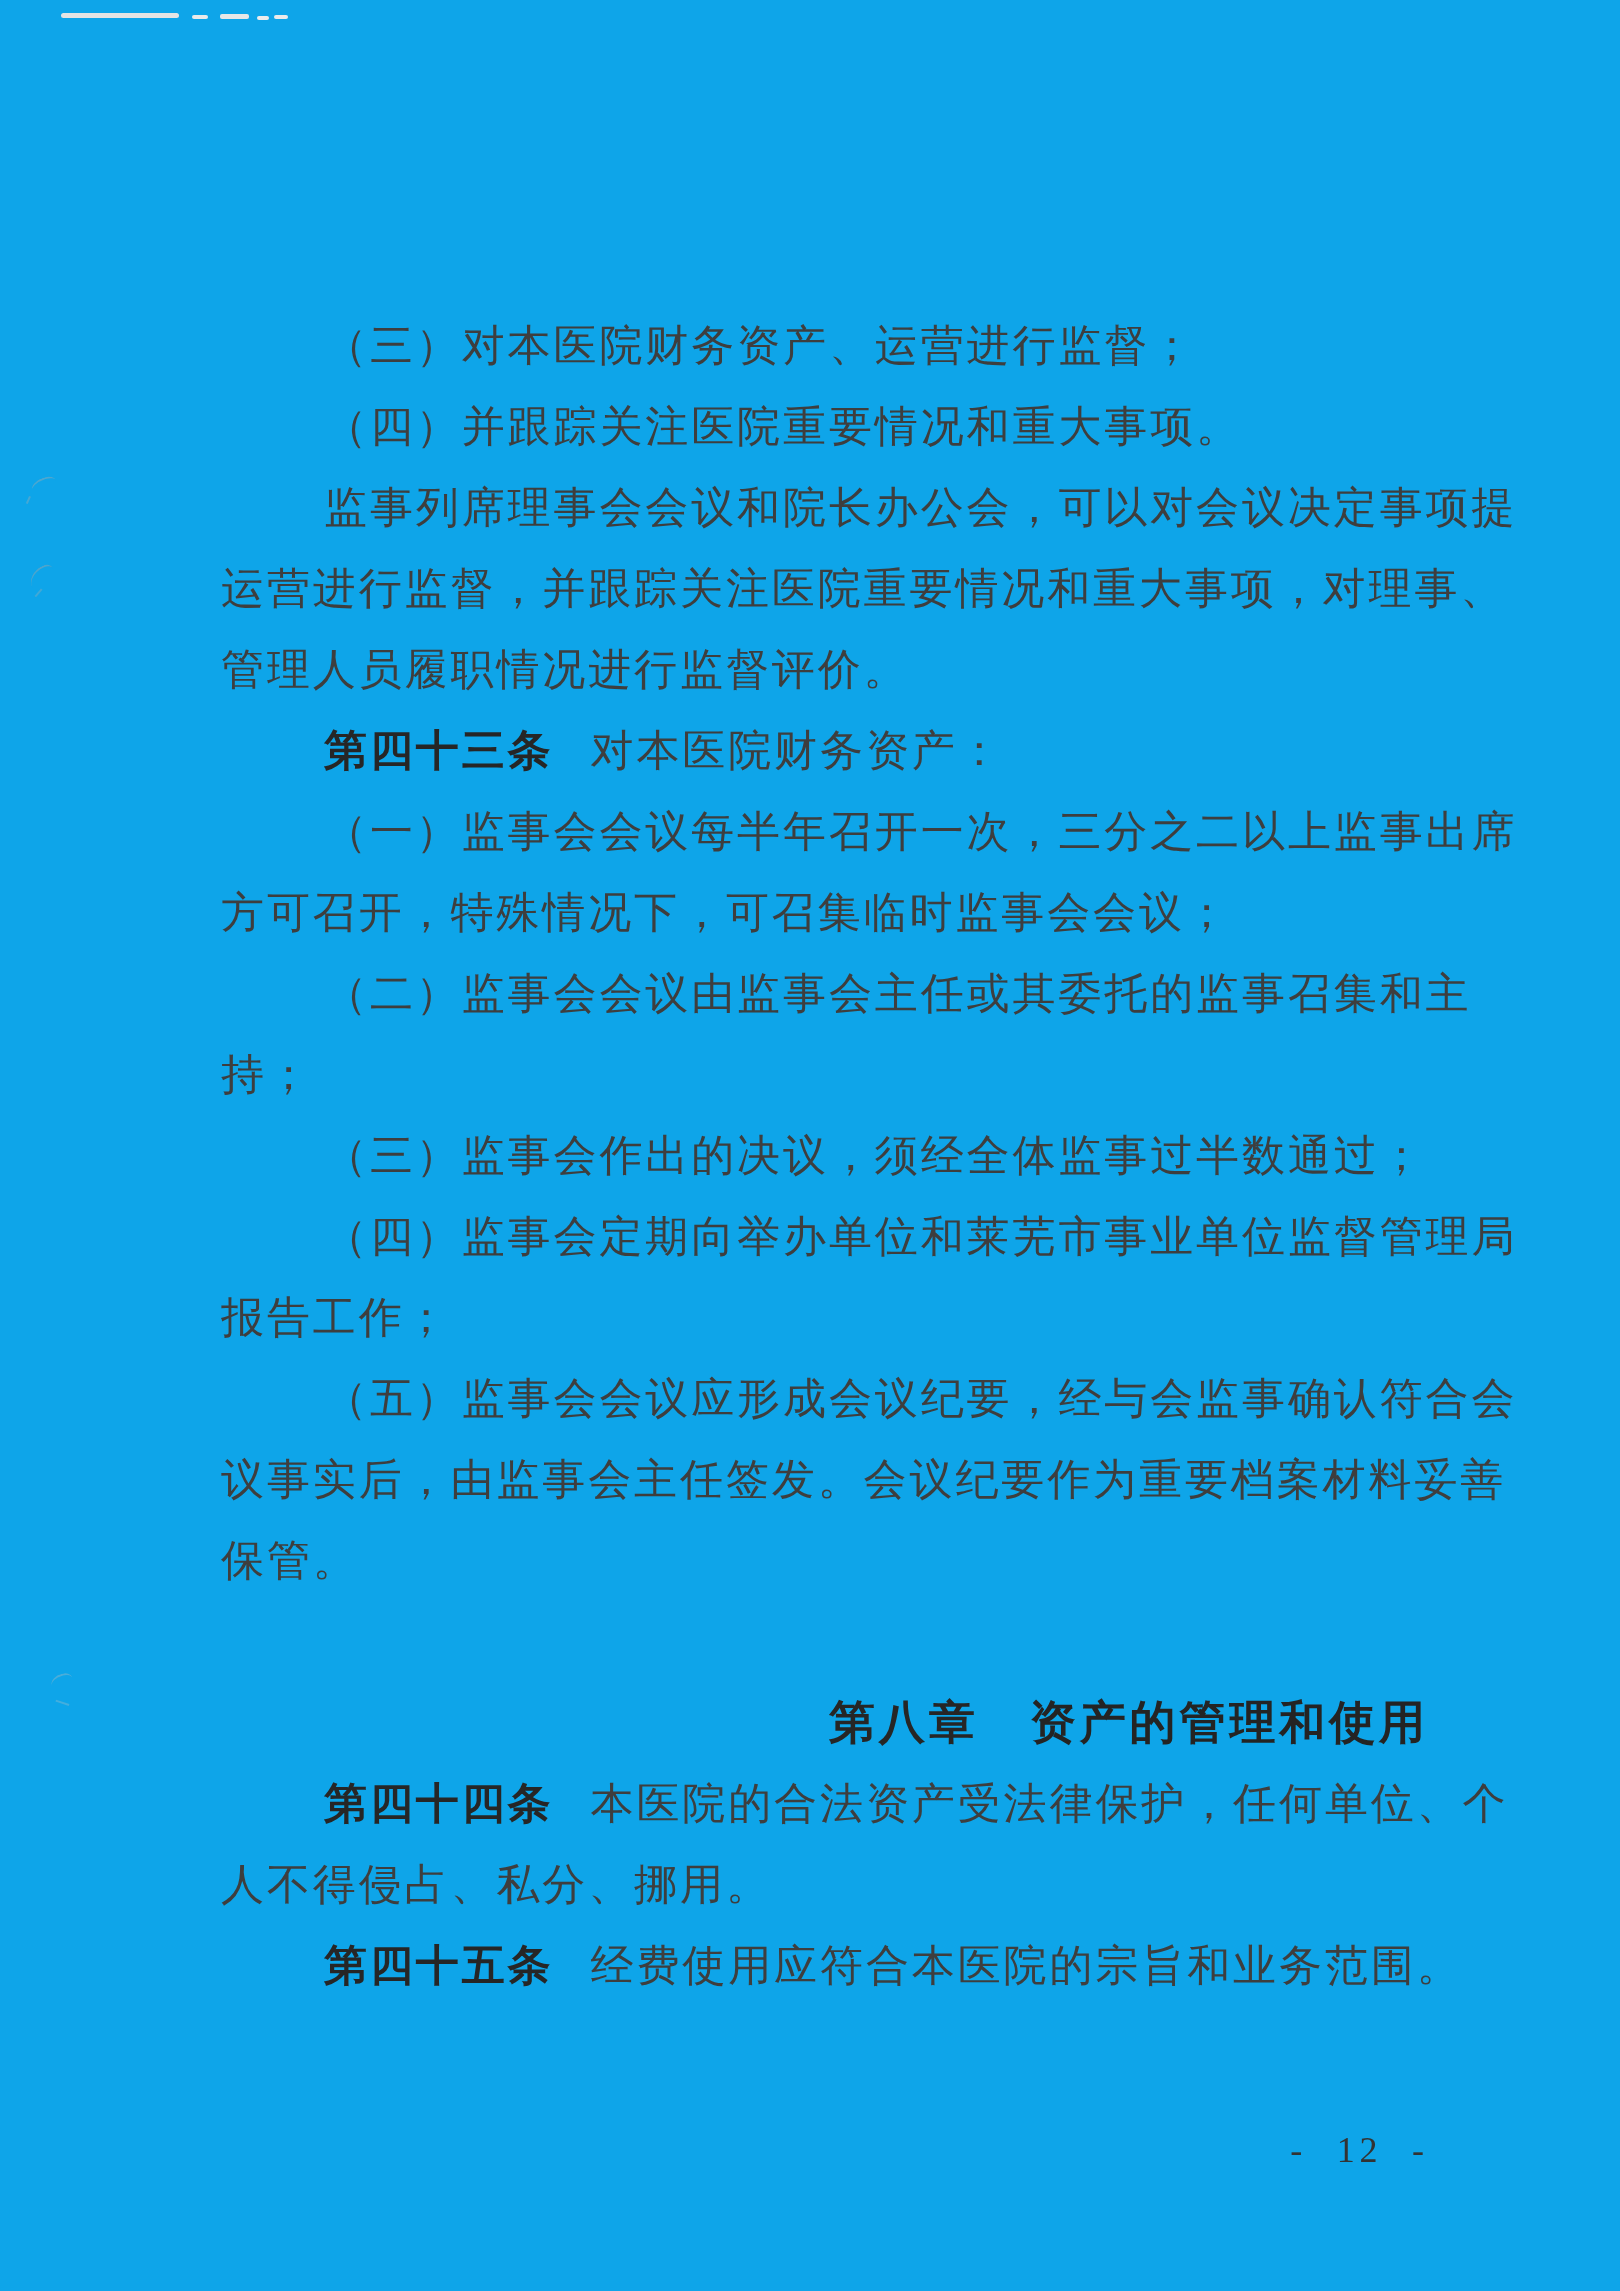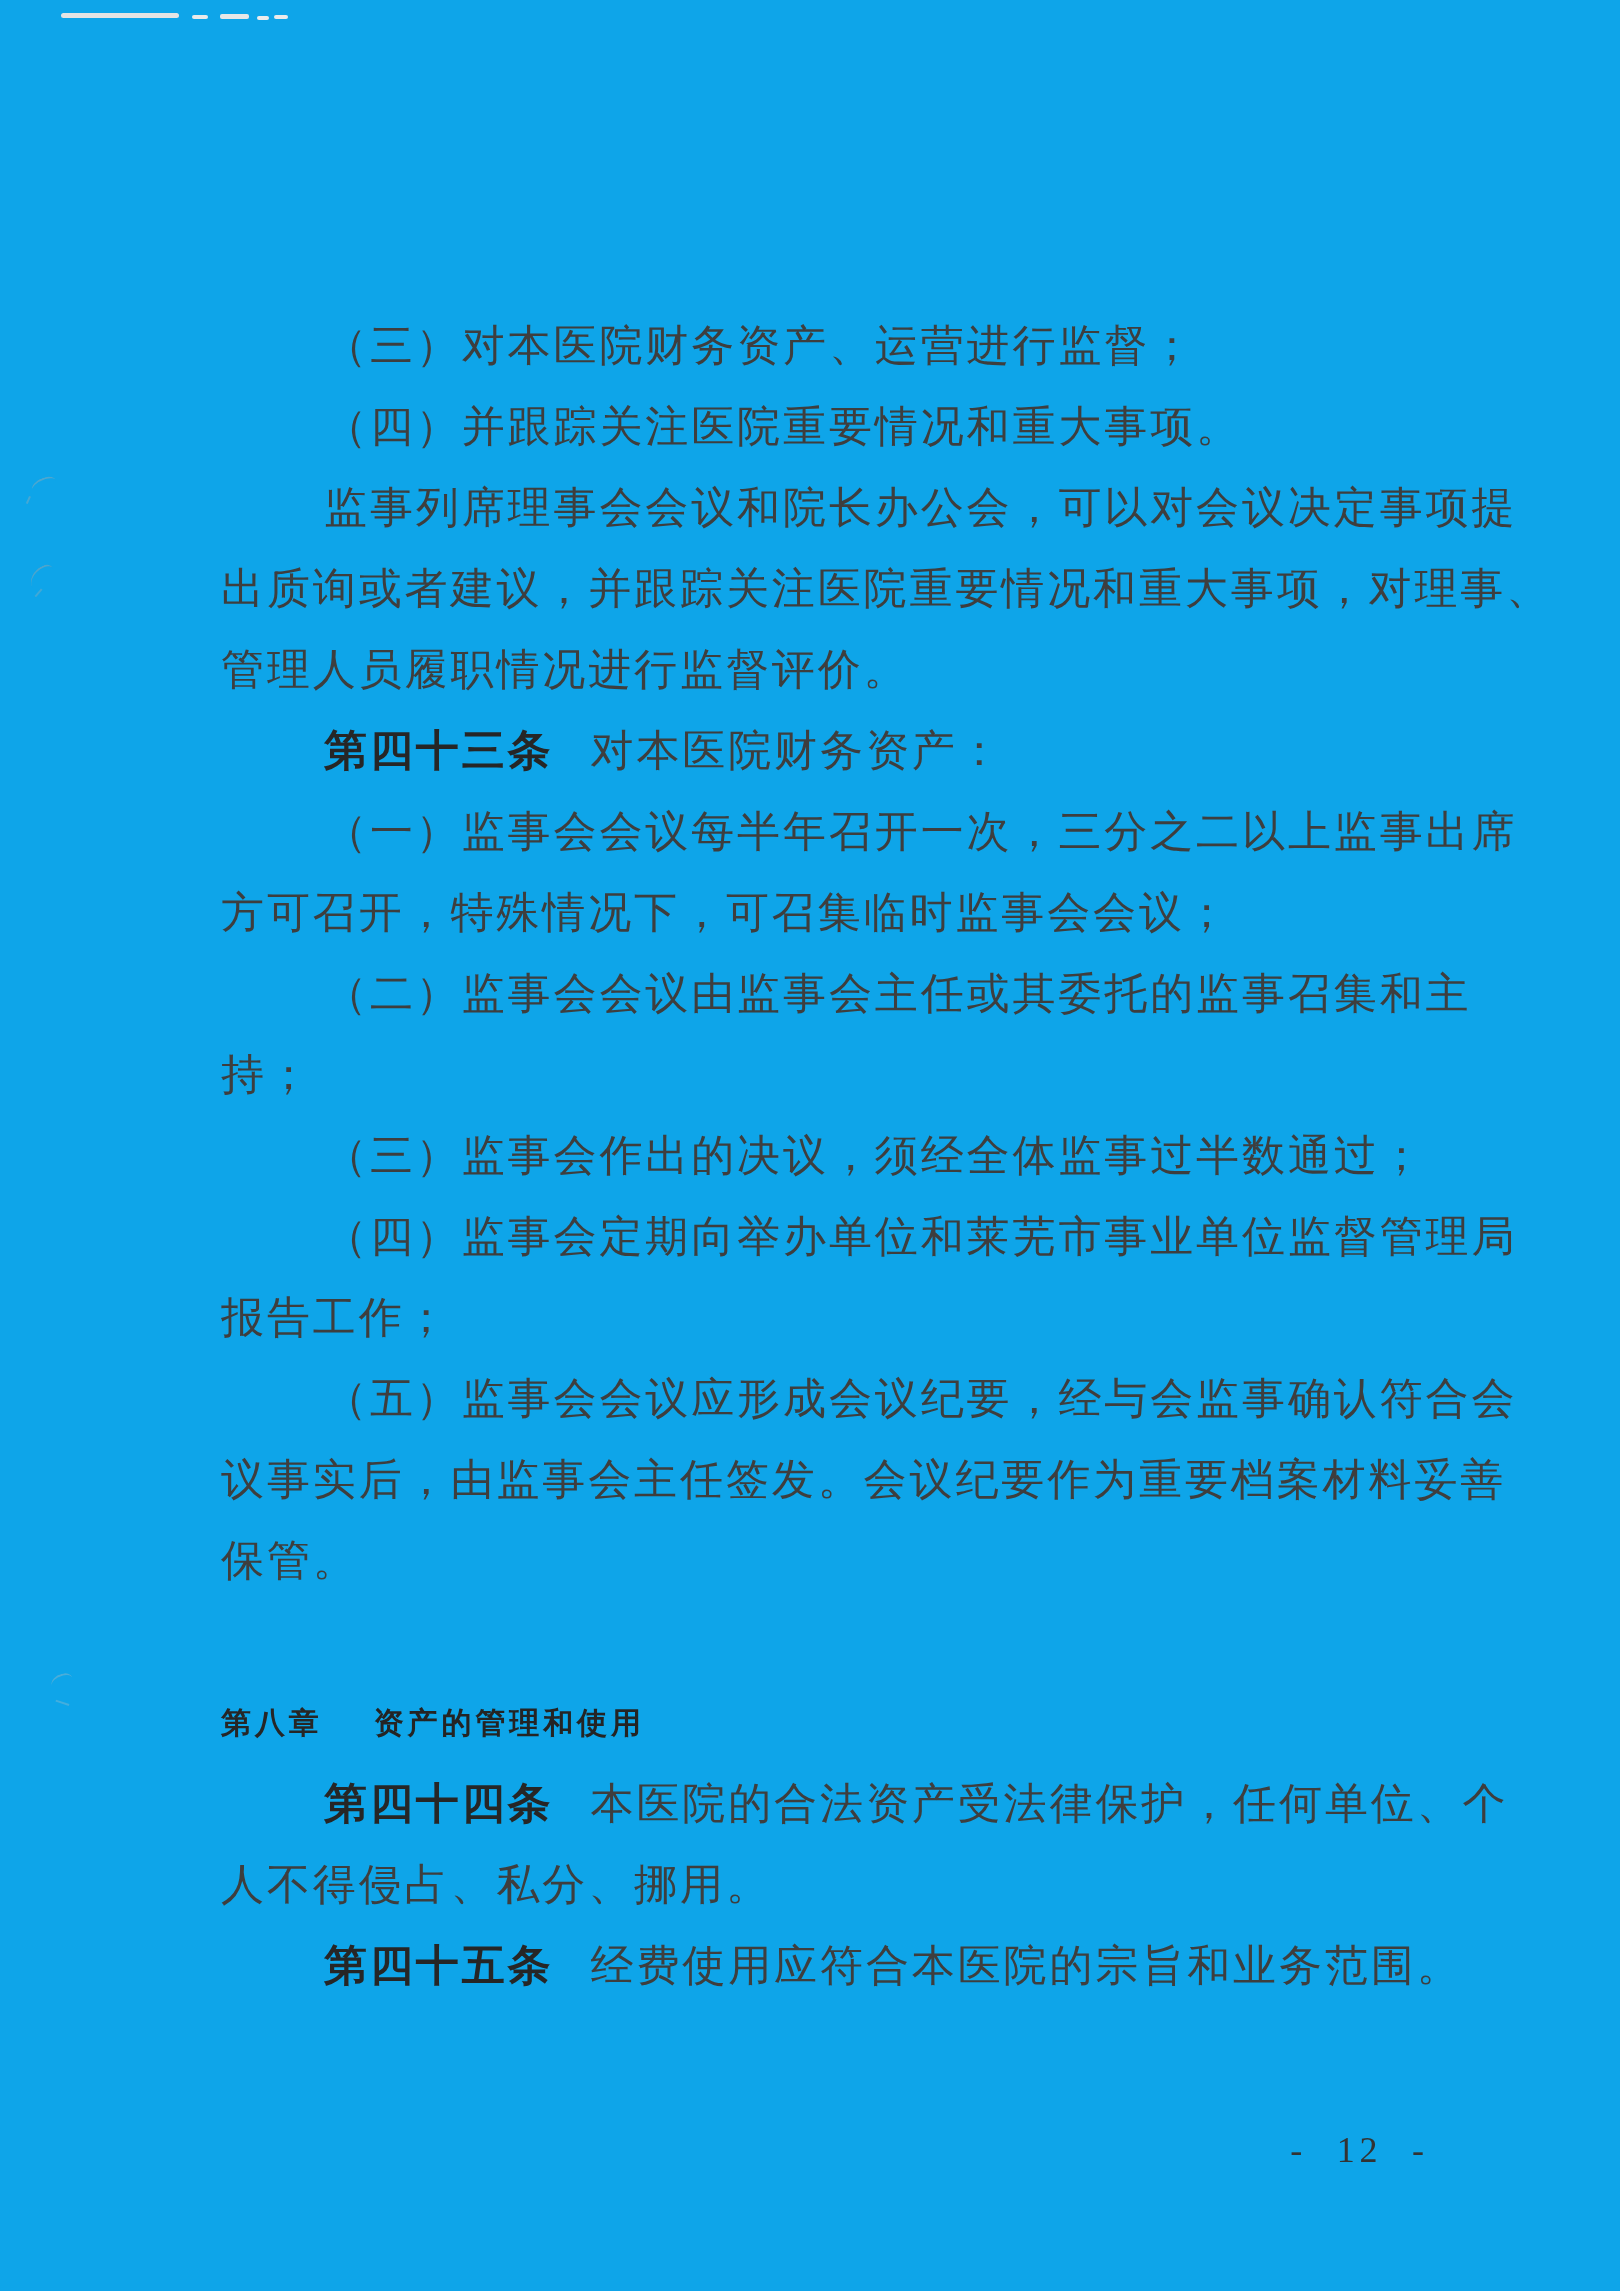--- a/index.html
+++ b/index.html
@@ -34,24 +34,24 @@
   .line.indent { padding-left: 103px; }
   .line.blank  { }
   .term {
     font-weight: bold;
     font-family: "Liberation Sans", sans-serif;
     color: #262626;
     margin-right: 37px;
   }
   .rest { }
   .line.chapter {
-    text-align: left;
+    text-align: right;
     font-weight: bold;
     font-family: "Liberation Sans", sans-serif;
-    font-size: 30px;
+    font-size: 46px;
     color: #242424;
     letter-spacing: 3.9px;
   }
   .line.chapter .term { margin-right: 51px; }
 
   
   .footer {
     position: absolute;
     top: 2121px;
     left: 221px;
@@ -121,21 +121,21 @@
   <div class="smudge smudge-left-a2"></div>
   <div class="smudge smudge-left-b"></div>
   <div class="smudge smudge-left-b2"></div>
   <div class="smudge smudge-left-c"></div>
   <div class="smudge smudge-left-c2"></div>
 
   <div class="doc-body">
       <div class="line indent">（三）对本医院财务资产、运营进行监督；</div>
       <div class="line indent">（四）并跟踪关注医院重要情况和重大事项。</div>
       <div class="line indent">监事列席理事会会议和院长办公会，可以对会议决定事项提</div>
-      <div class="line">出质询或者建议，并跟踪关注医院重要情况和重大事项，对理事、</div>
+      <div class="line">运营进行监督，并跟踪关注医院重要情况和重大事项，对理事、</div>
       <div class="line">管理人员履职情况进行监督评价。</div>
       <div class="line indent"><span class="term">第四十三条</span><span class="rest">对本医院财务资产：</span></div>
       <div class="line indent">（一）监事会会议每半年召开一次，三分之二以上监事出席</div>
       <div class="line">方可召开，特殊情况下，可召集临时监事会会议；</div>
       <div class="line indent">（二）监事会会议由监事会主任或其委托的监事召集和主</div>
       <div class="line">持；</div>
       <div class="line indent">（三）监事会作出的决议，须经全体监事过半数通过；</div>
       <div class="line indent">（四）监事会定期向举办单位和莱芜市事业单位监督管理局</div>
       <div class="line">报告工作；</div>
       <div class="line indent">（五）监事会会议应形成会议纪要，经与会监事确认符合会</div>

